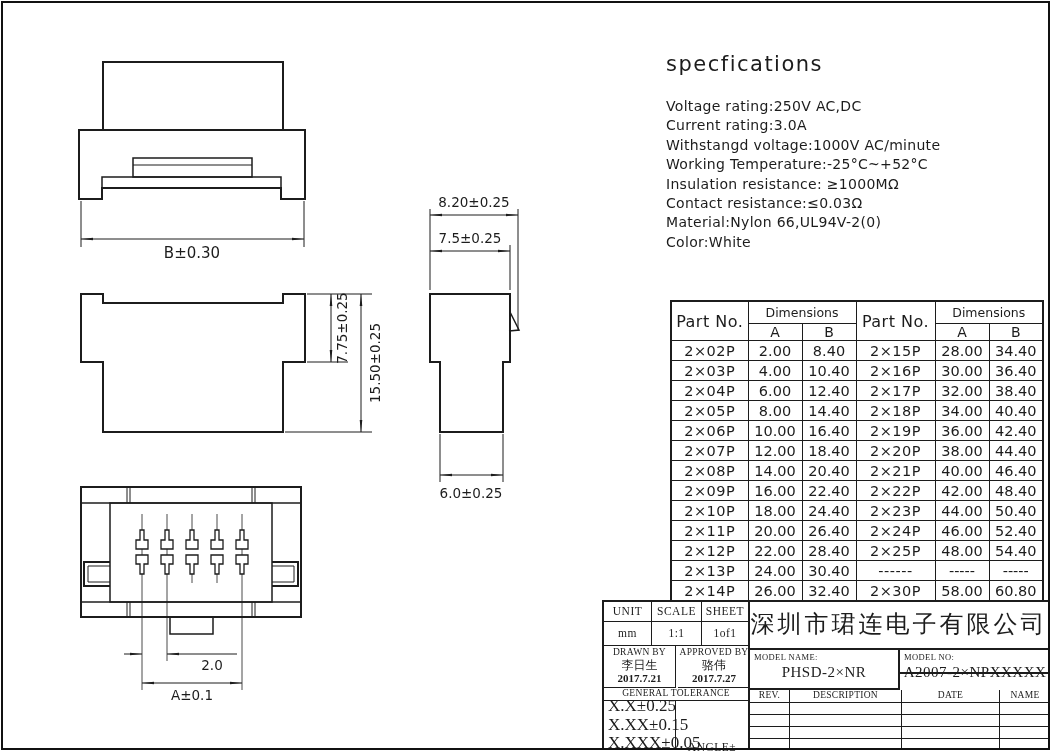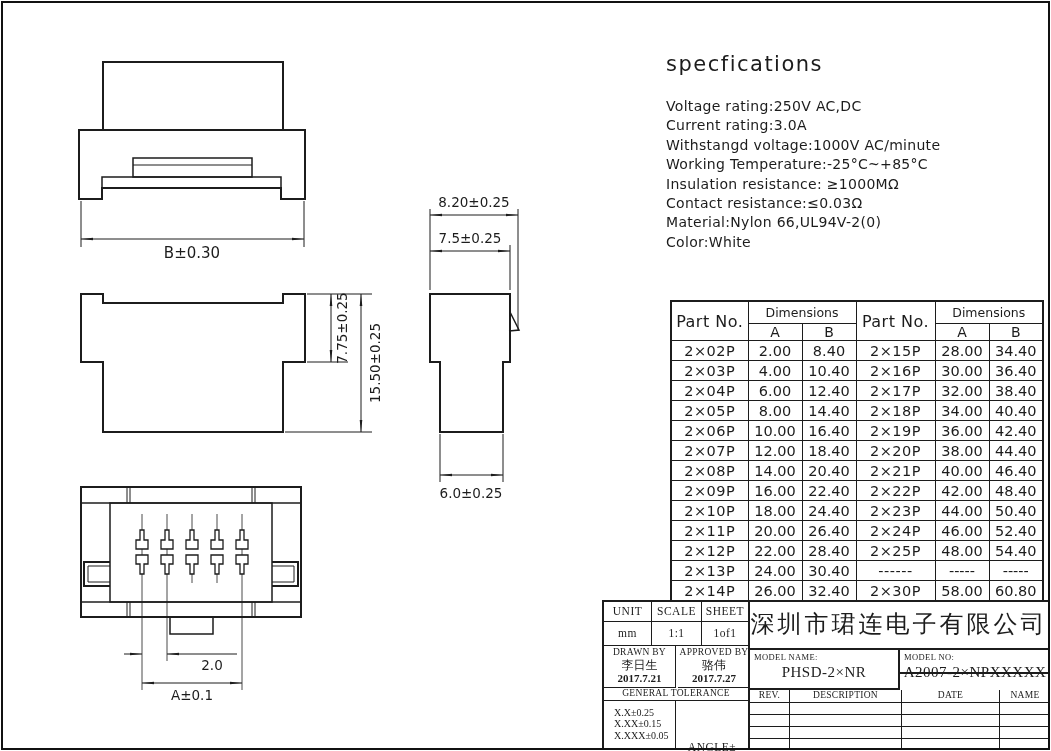--- a/index.html
+++ b/index.html
@@ -35,21 +35,21 @@
   .br2{border-right:2px solid #1c1c1c;} .bb2{border-bottom:2px solid #1c1c1c;}
   .bl2{border-left:2px solid #1c1c1c;}
   .lbl{font-size:11.5px;letter-spacing:.5px;}
   .small-lbl{font-size:9.5px;letter-spacing:.3px;}
   .company{font-size:24px;letter-spacing:3px;}
   .stack{flex-direction:column;justify-content:center;gap:1px;}
   .model-cell{flex-direction:column;align-items:stretch;justify-content:flex-start;}
   .model-lab{font-size:8.5px;text-align:left;padding:3px 0 0 4px;letter-spacing:.4px;}
   .model-val{font-size:15px;text-align:center;margin-top:3px;letter-spacing:.5px;}
   .tolcell{flex-direction:column;align-items:flex-start;justify-content:center;gap:1px;
-           font-size:10px;padding-left:10px;}
+           font-size:17px;padding-left:4px;}
   .datebold{font-weight:bold;}
 </style>
 </head>
 <body>
 
 <div class="sheet">
 
   <svg class="draw" width="1051" height="751" viewBox="0 0 1051 751">
     <defs>
       <marker id="arr" markerWidth="14" markerHeight="8" refX="12" refY="4" orient="auto-start-reverse" markerUnits="userSpaceOnUse">
@@ -146,21 +146,21 @@
       <line x1="142" y1="683" x2="242" y2="683" stroke-width="1" marker-start="url(#arr)" marker-end="url(#arr)"></line>
       <text x="192" y="700" font-size="13.5" text-anchor="middle" stroke="none">A±0.1</text>
     </g>
   </svg>
 
   <div class="spec-title">specfications</div>
   <div class="spec-lines">
     <div>Voltage rating:250V AC,DC</div>
     <div>Current rating:3.0A</div>
     <div>Withstangd voltage:1000V AC/minute</div>
-    <div>Working Temperature:-25°C~+85°C</div>
+    <div>Working Temperature:-25°C~+52°C</div>
     <div>Insulation resistance: ≥1000MΩ</div>
     <div>Contact resistance:≤0.03Ω</div>
     <div>Material:Nylon 66,UL94V-2(0)</div>
     <div>Color:White</div>
   </div>
 
   <table class="parts">
     <colgroup>
       <col class="c-part">
         <col class="c-ab">

